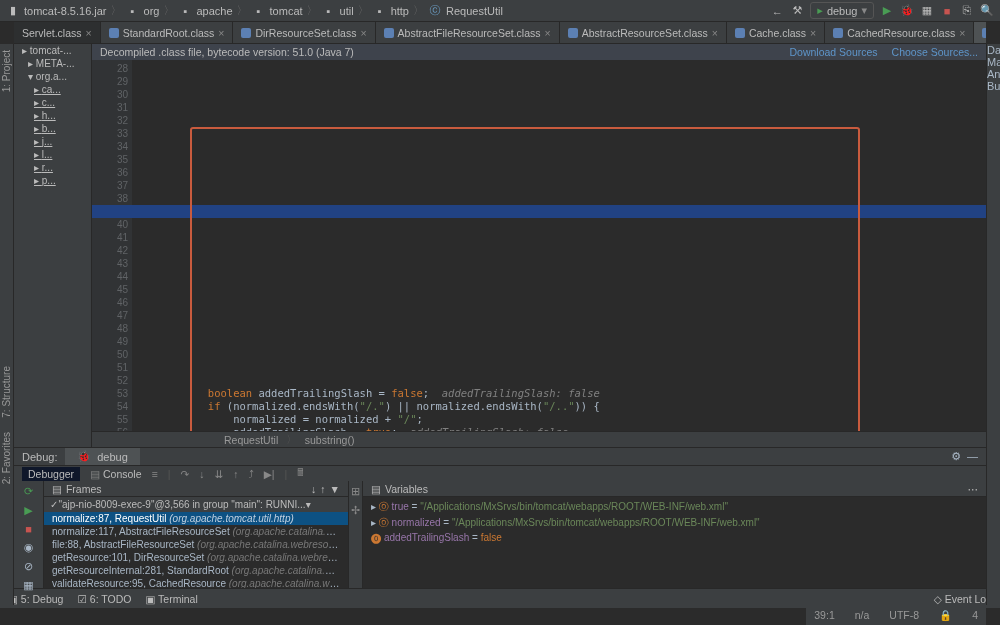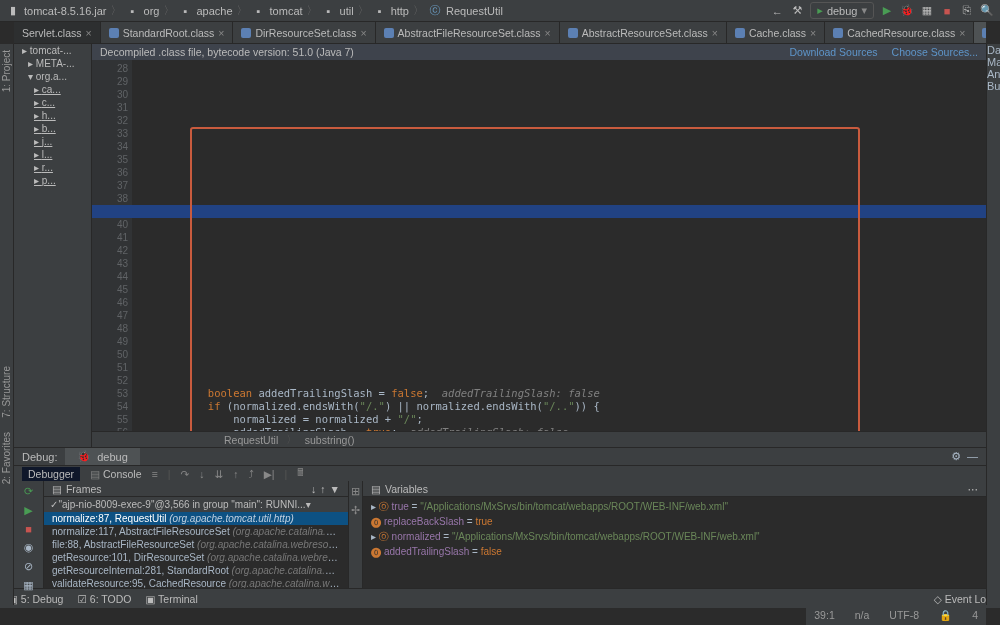--- a/index.html
+++ b/index.html
@@ -323,21 +323,20 @@
   <div class="vars">
     <div class="panelhdr">
           <span style="margin-right:4px">▤</span>
           <span>Variables</span>
       <div class="right">
             <span>⋯</span>
           </div>
     </div>
     <div class="vlist" id="vlist">
           <div class="vrow">▸ <span style="color:#cc7832">ⓞ</span> <span class="vname">true</span> = <span class="vval">"/Applications/MxSrvs/bin/tomcat/webapps/ROOT/WEB-INF/web.xml"</span></div>
-          <div class="vrow"><span style="color:#cc7832">⓿</span> <span class="vname">replaceBackSlash</span> = <span class="vkw">true</span></div>
           <div class="vrow">▸ <span style="color:#cc7832">ⓞ</span> <span class="vname">normalized</span> = <span class="vval">"/Applications/MxSrvs/bin/tomcat/webapps/ROOT/WEB-INF/web.xml"</span></div>
           <div class="vrow"><span style="color:#cc7832">⓿</span> <span class="vname">addedTrailingSlash</span> = <span class="vkw">false</span></div>
         </div>
   </div>
 </div>
 
 </div>
 
 <div class="leftvert">
   <span class="vt">1: Project</span>

